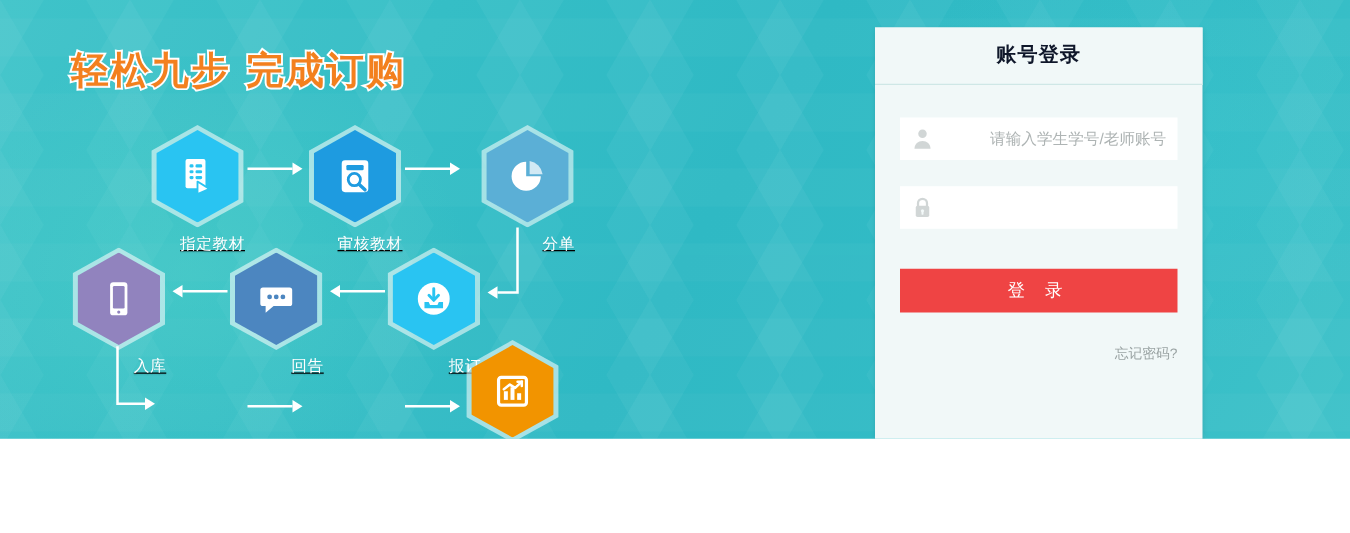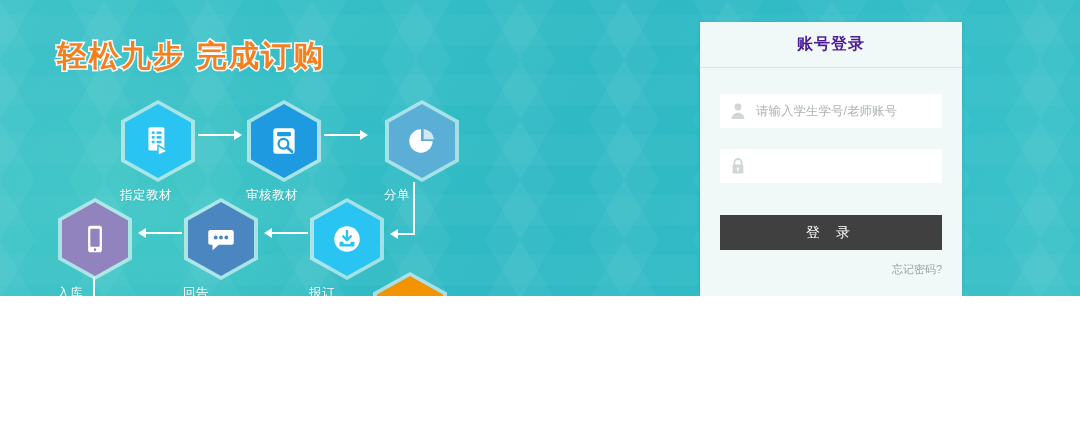--- a/index.html
+++ b/index.html
@@ -3,21 +3,21 @@
 <meta charset="utf-8">
 <style>
   * { margin:0; padding:0; box-sizing:border-box; }
   html,body { width:1080px; height:426px; background:#ffffff;
     font-family:"Liberation Sans","DejaVu Sans",sans-serif; overflow:hidden; }
 
   #root { position:relative; width:1080px; height:426px; background:#ffffff; }
 
   
   .banner {
-    position:absolute; left:0; top:0; width:1080px; height:296px;
+    position:absolute; left:0; top:0; width:1080px; height:351px;
     background:
       linear-gradient(120deg,#3fc3c9 0%,#35bec6 28%,#2fb9c4 52%,#33bcc6 76%,#3ec2c9 100%);
     overflow:hidden;
   }
   .hexpattern{
     position:absolute; inset:0;
     background-image:
       linear-gradient(60deg, rgba(255,255,255,.045) 25%, transparent 25.5%, transparent 74.5%, rgba(255,255,255,.045) 75%),
       linear-gradient(-60deg, rgba(255,255,255,.045) 25%, transparent 25.5%, transparent 74.5%, rgba(255,255,255,.045) 75%),
       linear-gradient(0deg, rgba(255,255,255,.03) 25%, transparent 25.5%, transparent 74.5%, rgba(255,255,255,.03) 75%);
@@ -37,21 +37,21 @@
     color:#F3801E;
     -webkit-text-stroke:3px #ffffff;
     paint-order:stroke fill;
     text-shadow:0 1px 0 rgba(0,0,0,.06);
     white-space:nowrap;
   }
   .headline .gap{display:inline-block;width:12px;}
 
   
   .flow{position:absolute; left:0; top:0; width:700px; height:401px;}
-  .node{position:absolute; width:76px; text-align:left;}
+  .node{position:absolute; width:76px; text-align:right;text-decoration:underline;}
   .hexwrap{position:relative; width:74px; height:82px; margin:0 auto;}
   .hexwrap .outer{
     position:absolute; inset:0;
     clip-path:polygon(50% 0%,100% 25%,100% 75%,50% 100%,0% 75%,0% 25%);
     background:rgba(255,255,255,.55);
   }
   .hexwrap .inner{
     position:absolute; left:4px; top:4px; width:66px; height:74px;
     clip-path:polygon(50% 0%,100% 25%,100% 75%,50% 100%,0% 75%,0% 25%);
     display:flex;align-items:center;justify-content:center;
@@ -72,34 +72,34 @@
     background:#f1f8f8; box-shadow:0 1px 4px rgba(0,0,0,.10);
   }
   .login-head{
     height:46px; display:flex; align-items:center; justify-content:center;
     border-bottom:1px solid #cfe7e6; background:#f1f8f8;
   }
   .login-title{font-size:16px; font-weight:bold; color:#2bb3ad; letter-spacing:1px;}
   .login-body{padding:26px 20px 0 20px;}
   .field{
     position:relative; height:34px; background:#ffffff; margin-bottom:21px;
-    display:flex; align-items:center; padding-left:10px;
+    display:flex; align-items:center; padding-left:10px;gap:36px;
   }
   .field .fico{width:16px;height:18px;flex:0 0 16px;margin-right:10px;opacity:.85;}
   .field input{
     border:0; outline:0; flex:1; height:100%; background:transparent;
     font-size:12.5px; color:#555; font-family:"Liberation Sans","DejaVu Sans",sans-serif;
   }
   .field input::placeholder{color:#aeb4b4;}
   .btn-login{
     margin-top:11px; width:100%; height:35px; border:0; cursor:pointer;
     background:#1db5ac; color:#ffffff; font-size:14px; letter-spacing:6px;
     font-family:"Liberation Sans","DejaVu Sans",sans-serif;
   }
-  .forgot-row{margin-top:9px; text-align:right;}
+  .forgot-row{margin-top:23px; text-align:right;}
   .forgot{font-size:11px; color:#9aa3a3; text-decoration:none; cursor:pointer;}
 </style>
 </head>
 <body>
 
 <div id="root">
 
   <div class="banner">
     <div class="hexpattern"></div>
     <div class="glowL"></div>
@@ -268,42 +268,42 @@
           </svg>
         </div>
           </div>
         <div class="nodelabel">统计</div>
       </div>
 
     </div>
 
     <div class="login">
       <div class="login-head">
-        <span class="login-title" style="color: #4c1d95;">账号登录</span>
+        <span class="login-title" style="color: #0f172a;">账号登录</span>
       </div>
       <div class="login-body">
 
         <div class="field">
           <svg class="fico" viewBox="0 0 16 18">
             <circle cx="8" cy="5" r="3.4" fill="#c9cfcf"></circle>
             <path d="M1.6 17 c0-4 2.9-6.3 6.4-6.3 s6.4 2.3 6.4 6.3 Z" fill="#c9cfcf"></path>
           </svg>
           <input type="text" value="" placeholder="请输入学生学号/老师账号" style="">
         </div>
 
         <div class="field">
           <svg class="fico" viewBox="0 0 16 18">
             <path d="M4.4 8 V5.6 a3.6 3.6 0 0 1 7.2 0 V8" fill="none" stroke="#c9cfcf" stroke-width="1.8"></path>
             <rect x="2.6" y="7.6" width="10.8" height="9" rx="1.4" fill="#c9cfcf"></rect>
             <circle cx="8" cy="11.6" r="1.3" fill="#f1f8f8"></circle>
             <rect x="7.2" y="11.8" width="1.6" height="3" rx=".7" fill="#f1f8f8"></rect>
           </svg>
         </div>
 
-        <button class="btn-login" style="background: #404040;">登  录</button>
+        <button class="btn-login" style="background: #ef4444;">登  录</button>
 
         <div class="forgot-row">
           <a class="forgot">忘记密码?</a>
         </div>
       </div>
     </div>
 
   </div>
 </div>
 

